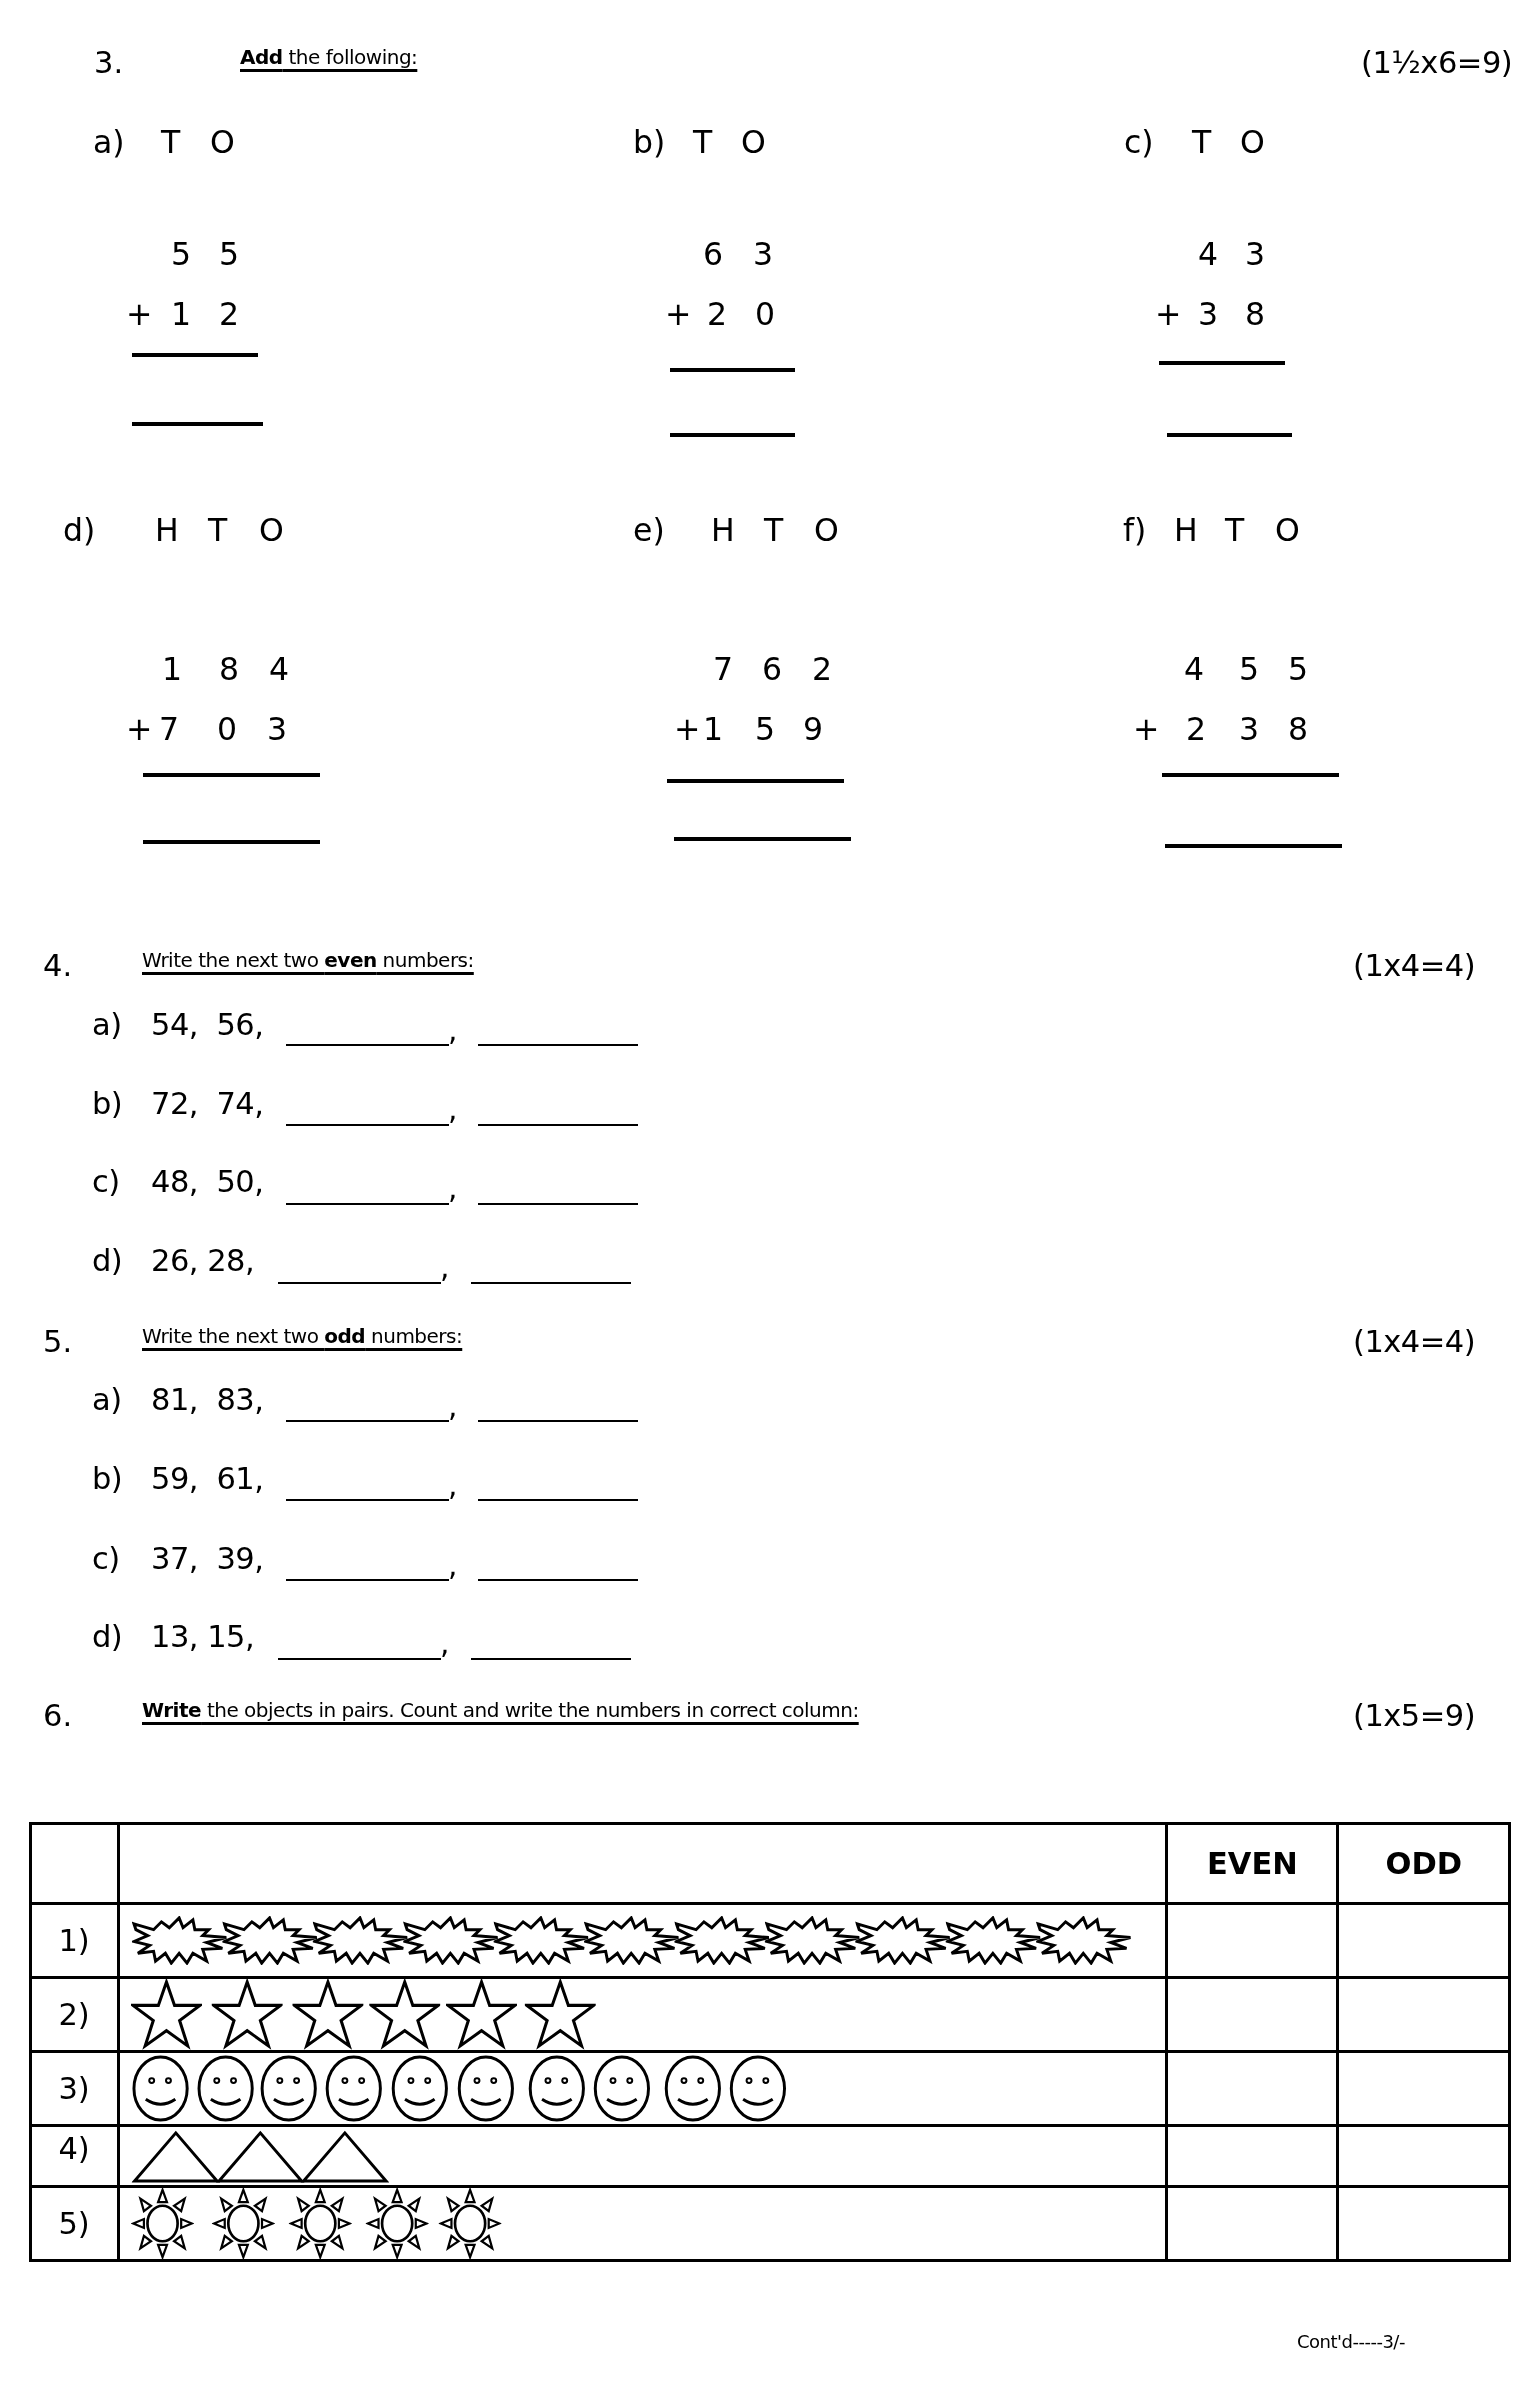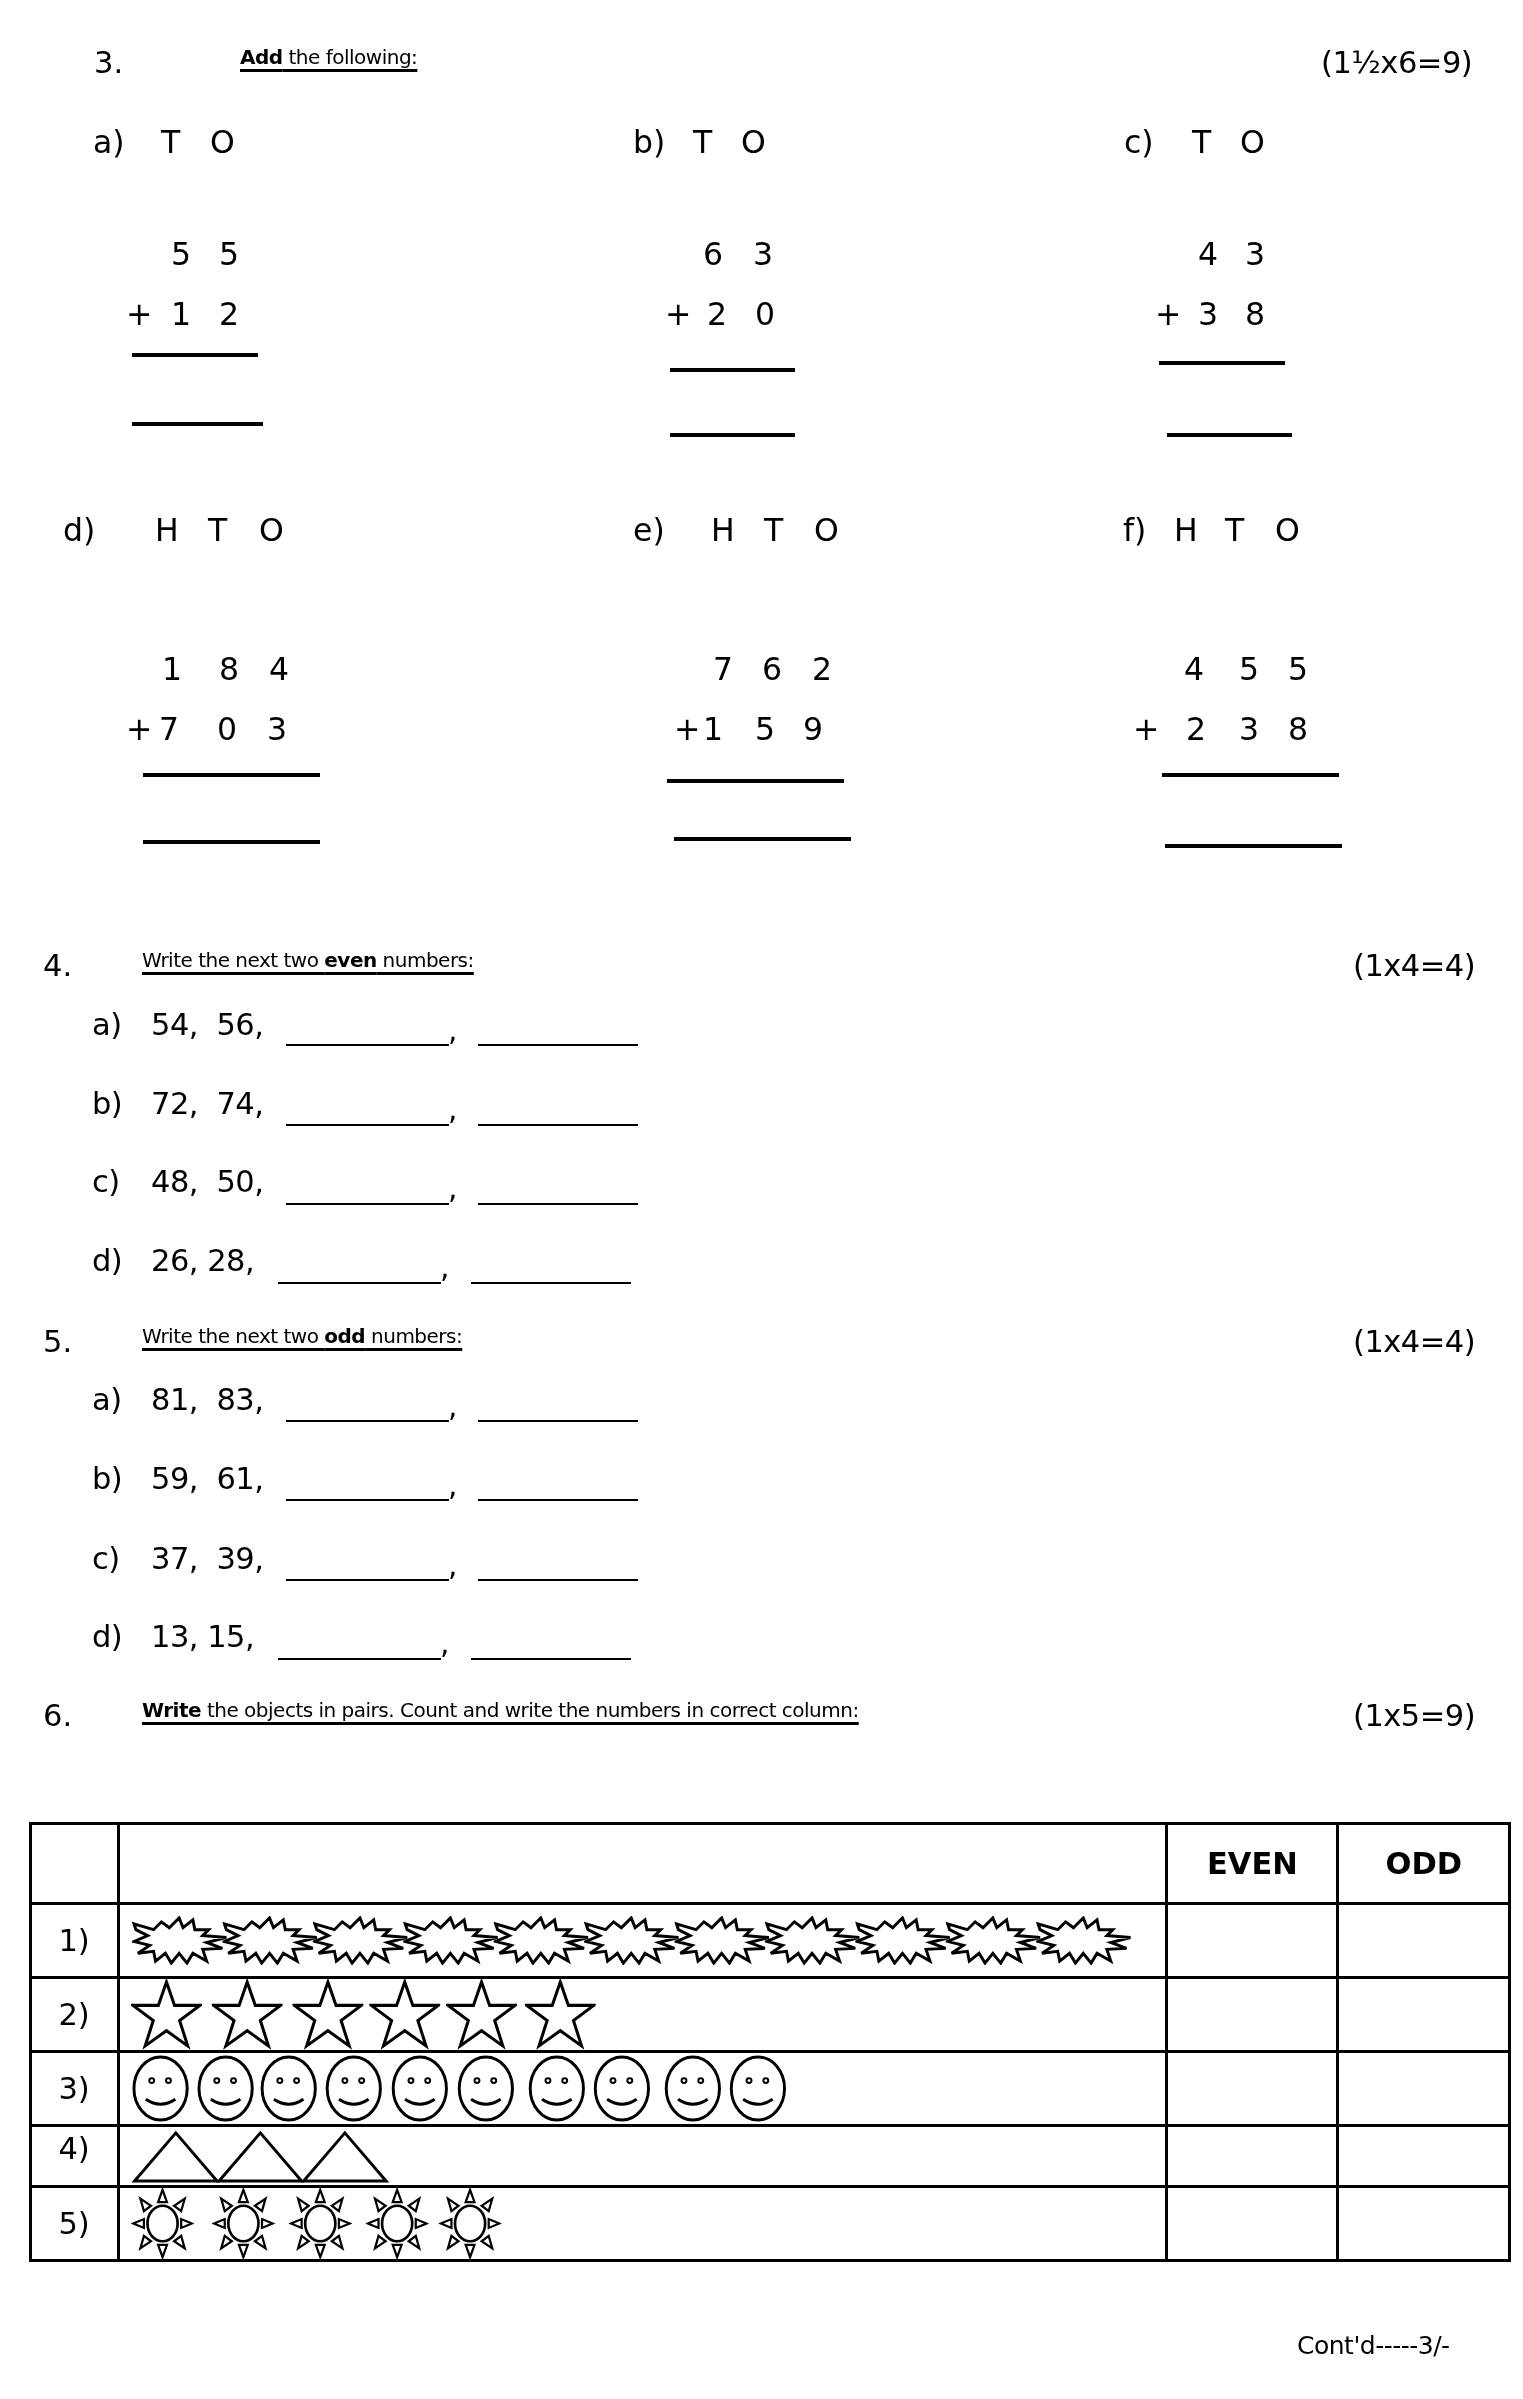--- a/index.html
+++ b/index.html
@@ -17,28 +17,28 @@
   .seq { font-size: 30.5px; letter-spacing: -0.5px; }
   .blank { position: absolute; height: 2px; background: #000; }
   .comma { position: absolute; font-size: 29.6px; }
   table.pairs { position: absolute; left: 28.6px; top: 1822px; border-collapse: collapse; }
   table.pairs td { border: 3px solid #000; padding: 0; vertical-align: middle; }
   table.pairs td.num { width: 85px; text-align: center; font-size: 30.5px; }
   table.pairs td.objs { width: 1034px; padding-left: 11.8px; }
   table.pairs td.col { width: 168px; text-align: center; font-size: 30.5px; font-weight: bold; }
   table.pairs td.col2 { width: 169px; text-align: center; font-size: 30.5px; font-weight: bold; }
   .objs svg { display: block; }
-  .footer { font-size: 25px; letter-spacing: -0.5px; }
+  .footer { font-size: 18px; letter-spacing: -0.5px; }
 </style>
 </head>
 <body>
 
 <div class="abs q-num" style="left:94px; top:45px;">3.</div>
 <div class="abs q-head" style="left:240px; top:45px;"><b>Add</b><span> the following:</span></div>
-<div class="abs marks" style="left:1321px; top:45px;">(1½x6=9)</div>
+<div class="abs marks" style="left:1361px; top:45px;">(1½x6=9)</div>
 
 <div>
   <div class="abs sub-label" style="left:93px; top:124px;">a)</div>
   <div class="abs place" style="left:161px; top:124px;">T</div>
   <div class="abs place" style="left:210px; top:124px;">O</div>
   <div class="digit" style="left:171px; top:236px;">5</div>
   <div class="digit" style="left:219px; top:236px;">5</div>
   <div class="digit" style="left:126px; top:296px;">+</div>
   <div class="digit" style="left:171px; top:296px;">1</div>
   <div class="digit" style="left:219px; top:296px;">2</div>

